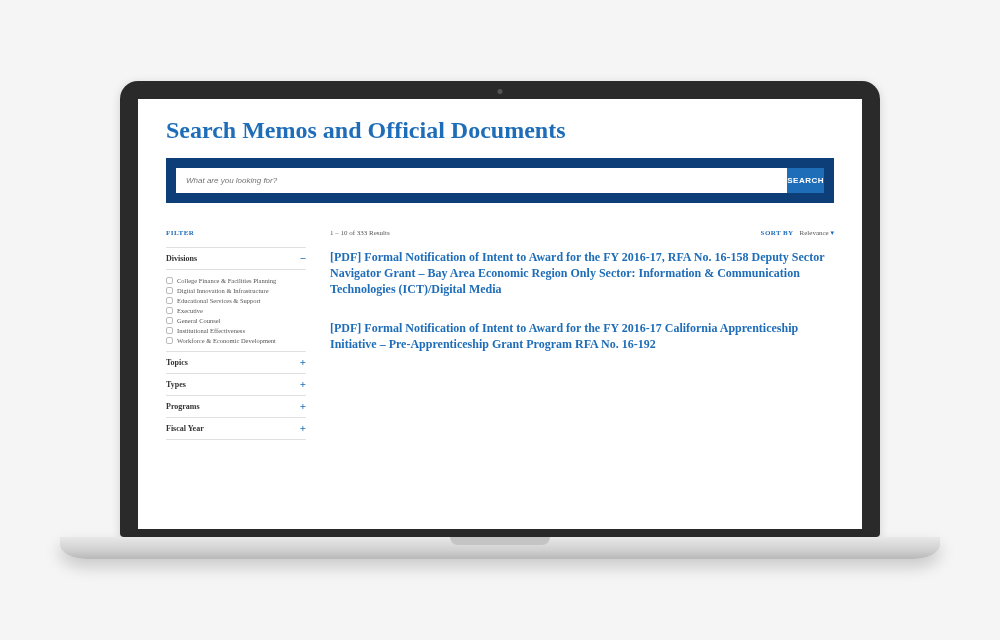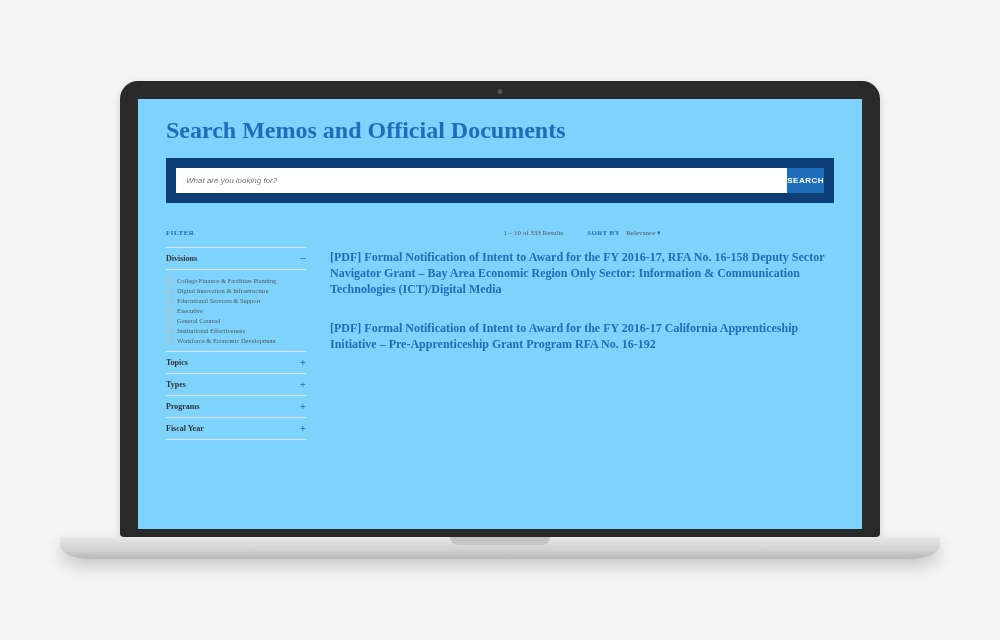--- a/index.html
+++ b/index.html
@@ -27,21 +27,21 @@
     position: absolute;
     top: 8px;
     left: 50%;
     transform: translateX(-50%);
     width: 5px;
     height: 5px;
     background: #555;
     border-radius: 50%;
   }
   .laptop-screen {
-    background: #7dd3fc;
+    background: #ffffff;
     width: 100%;
     height: 430px;
     overflow: hidden;
     position: relative;
   }
   .laptop-base {
     height: 22px;
     background: linear-gradient(180deg, #e8e8e8 0%, #d0d0d0 60%, #b8b8b8 100%);
     border-radius: 0 0 28px 28px / 0 0 14px 14px;
     margin: 0 -60px;
@@ -150,21 +150,21 @@
     height: 7px;
     border: 1px solid #bbb;
     border-radius: 2px;
     flex-shrink: 0;
   }
   .main-col {
     flex: 1;
   }
   .results-header {
     display: flex;
-    justify-content: center;
+    justify-content: space-between;
     align-items: center;
     font-size: 7px;
     color: #555;
     margin-bottom: 12px;
   }
   .sort-by {
     display: flex;
     align-items: center;
     gap: 6px;
     padding-left: 24px;

